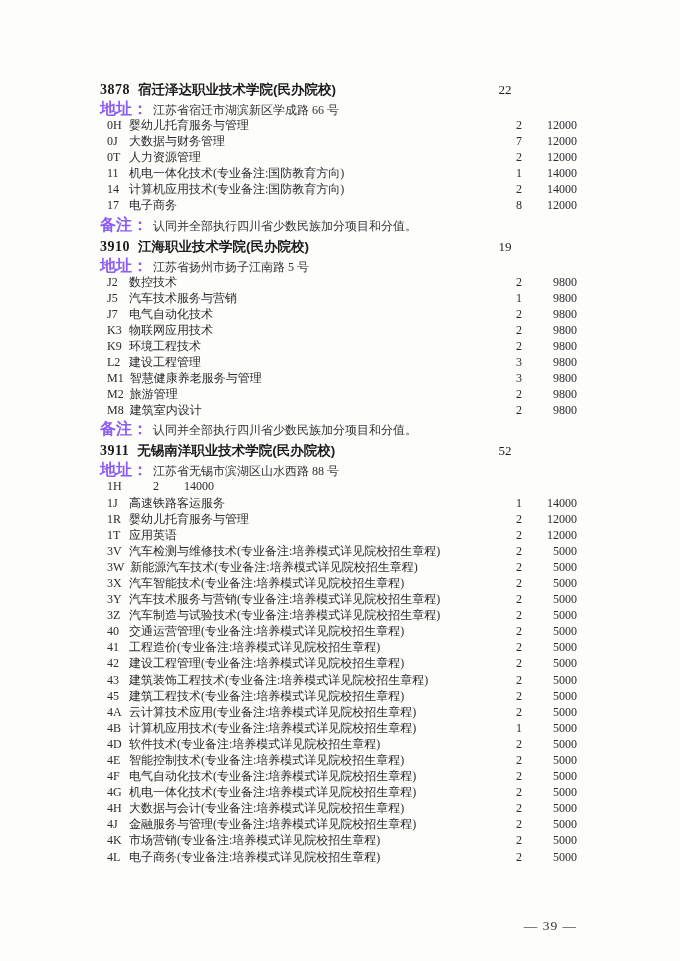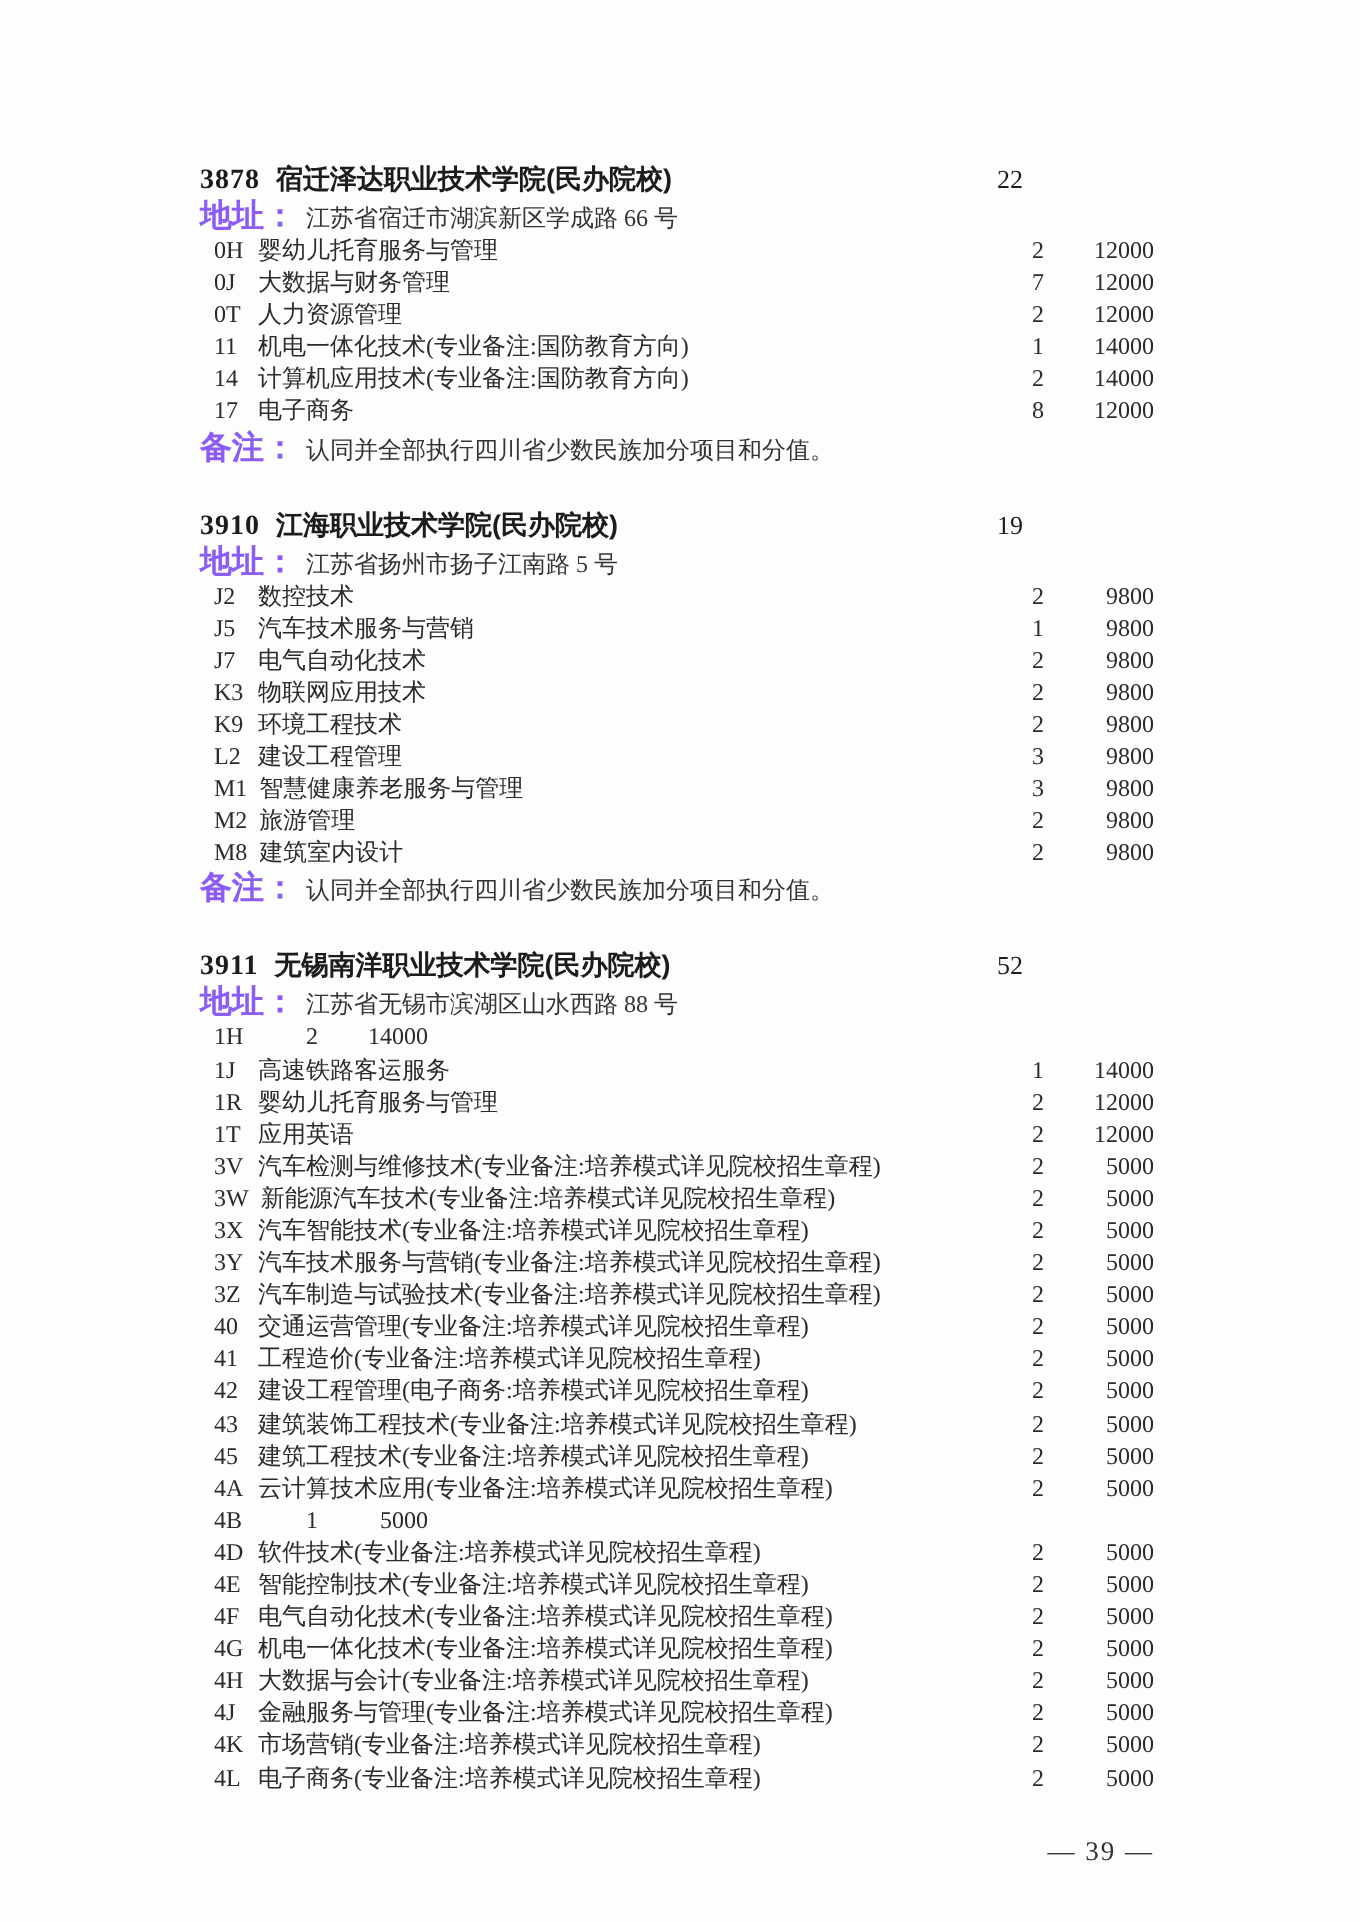--- a/index.html
+++ b/index.html
@@ -11,21 +11,21 @@
     overflow: hidden;
     font-family: "Liberation Serif", "DejaVu Serif", serif;
     color: #2b2b2b;
   }
   .page {
     position: absolute;
     inset: 0;
     padding: 80px 103px 0 100px;
     box-sizing: border-box;
   }
-  .school + .school { margin-top: 20px; }
+  .school + .school { margin-top: 4px; }
 
   .school-header {
     display: flex;
     align-items: baseline;
     height: 20px;
     line-height: 20px;
     color: #1c1c1c;
   }
   .school-code {
     font-weight: 700;
@@ -327,21 +327,21 @@
 
   <div class="program-row">
     <span class="prog-code">41</span>
     <span class="prog-name">工程造价(专业备注:培养模式详见院校招生章程)</span>
     <span class="col-quota">2</span>
     <span class="col-fee">5000</span>
   </div>
 
   <div class="program-row">
     <span class="prog-code">42</span>
-    <span class="prog-name">建设工程管理(电子商务:培养模式详见院校招生章程)</span>
+    <span class="prog-name">建设工程管理(专业备注:培养模式详见院校招生章程)</span>
     <span class="col-quota">2</span>
     <span class="col-fee">5000</span>
   </div>
 
   <div class="program-row">
     <span class="prog-code">43</span>
     <span class="prog-name">建筑装饰工程技术(专业备注:培养模式详见院校招生章程)</span>
     <span class="col-quota">2</span>
     <span class="col-fee">5000</span>
   </div>
@@ -355,20 +355,21 @@
 
   <div class="program-row">
     <span class="prog-code">4A</span>
     <span class="prog-name">云计算技术应用(专业备注:培养模式详见院校招生章程)</span>
     <span class="col-quota">2</span>
     <span class="col-fee">5000</span>
   </div>
 
   <div class="program-row">
     <span class="prog-code">4B</span>
+    <span class="prog-name">计算机应用技术(专业备注:培养模式详见院校招生章程)</span>
     <span class="col-quota">1</span>
     <span class="col-fee">5000</span>
   </div>
 
   <div class="program-row">
     <span class="prog-code">4D</span>
     <span class="prog-name">软件技术(专业备注:培养模式详见院校招生章程)</span>
     <span class="col-quota">2</span>
     <span class="col-fee">5000</span>
   </div>

